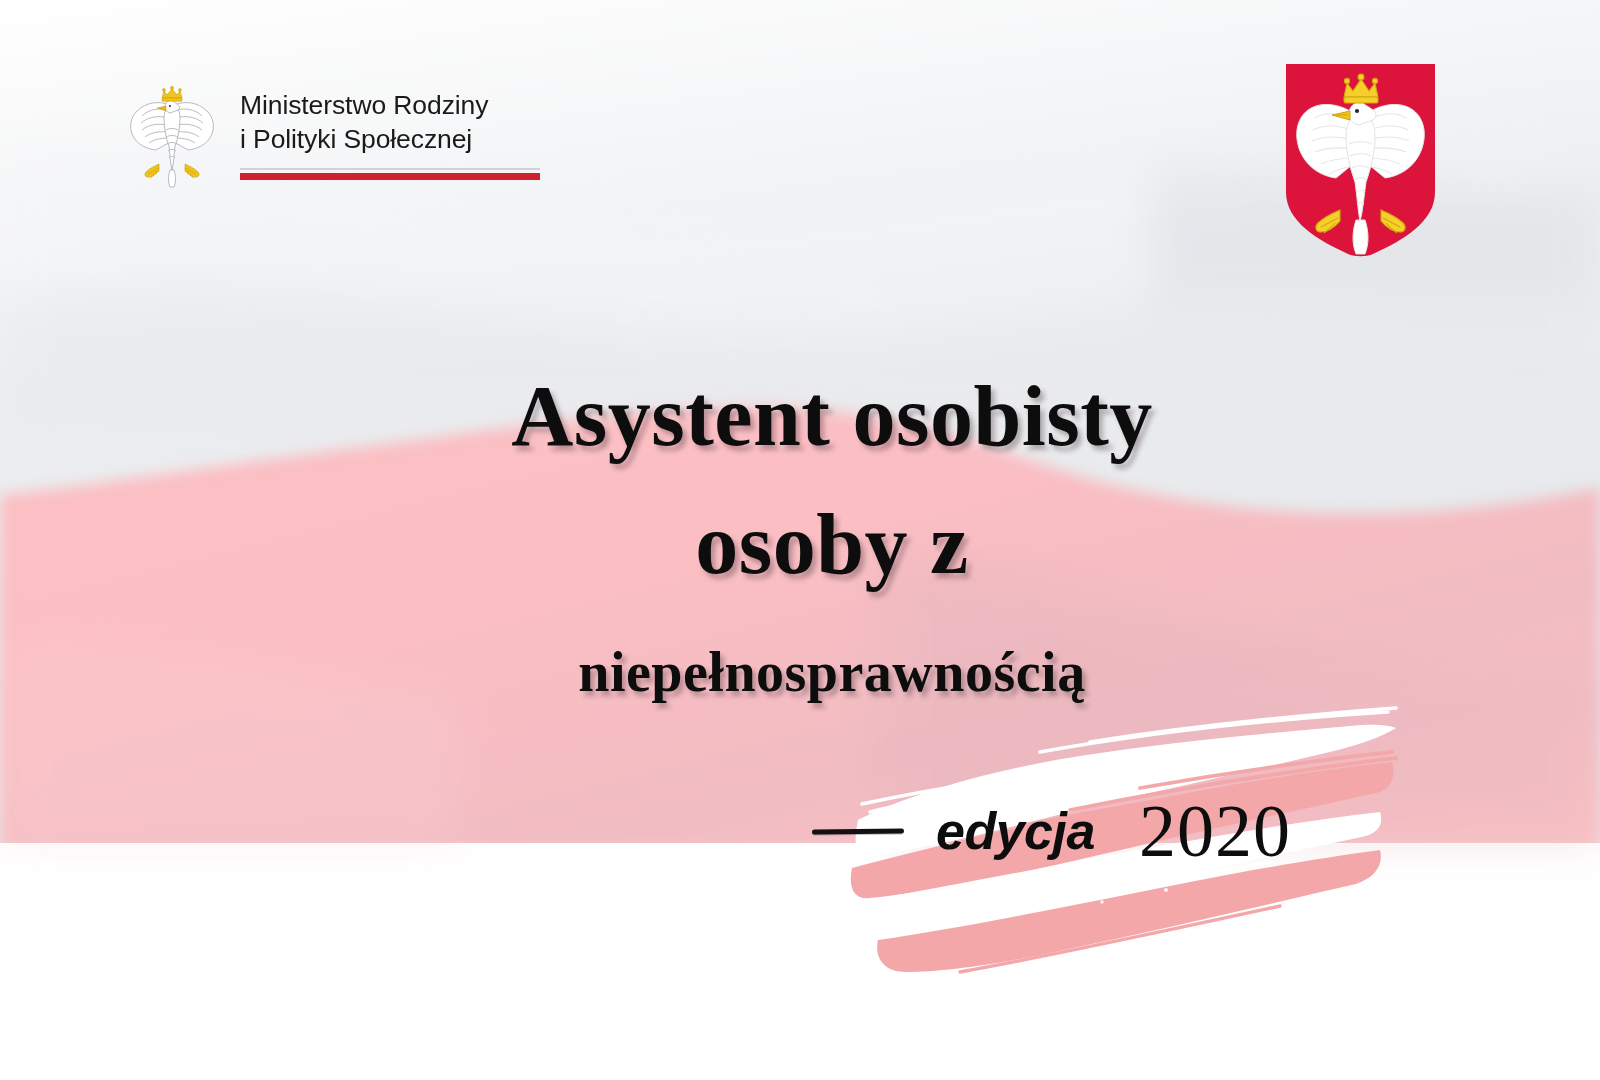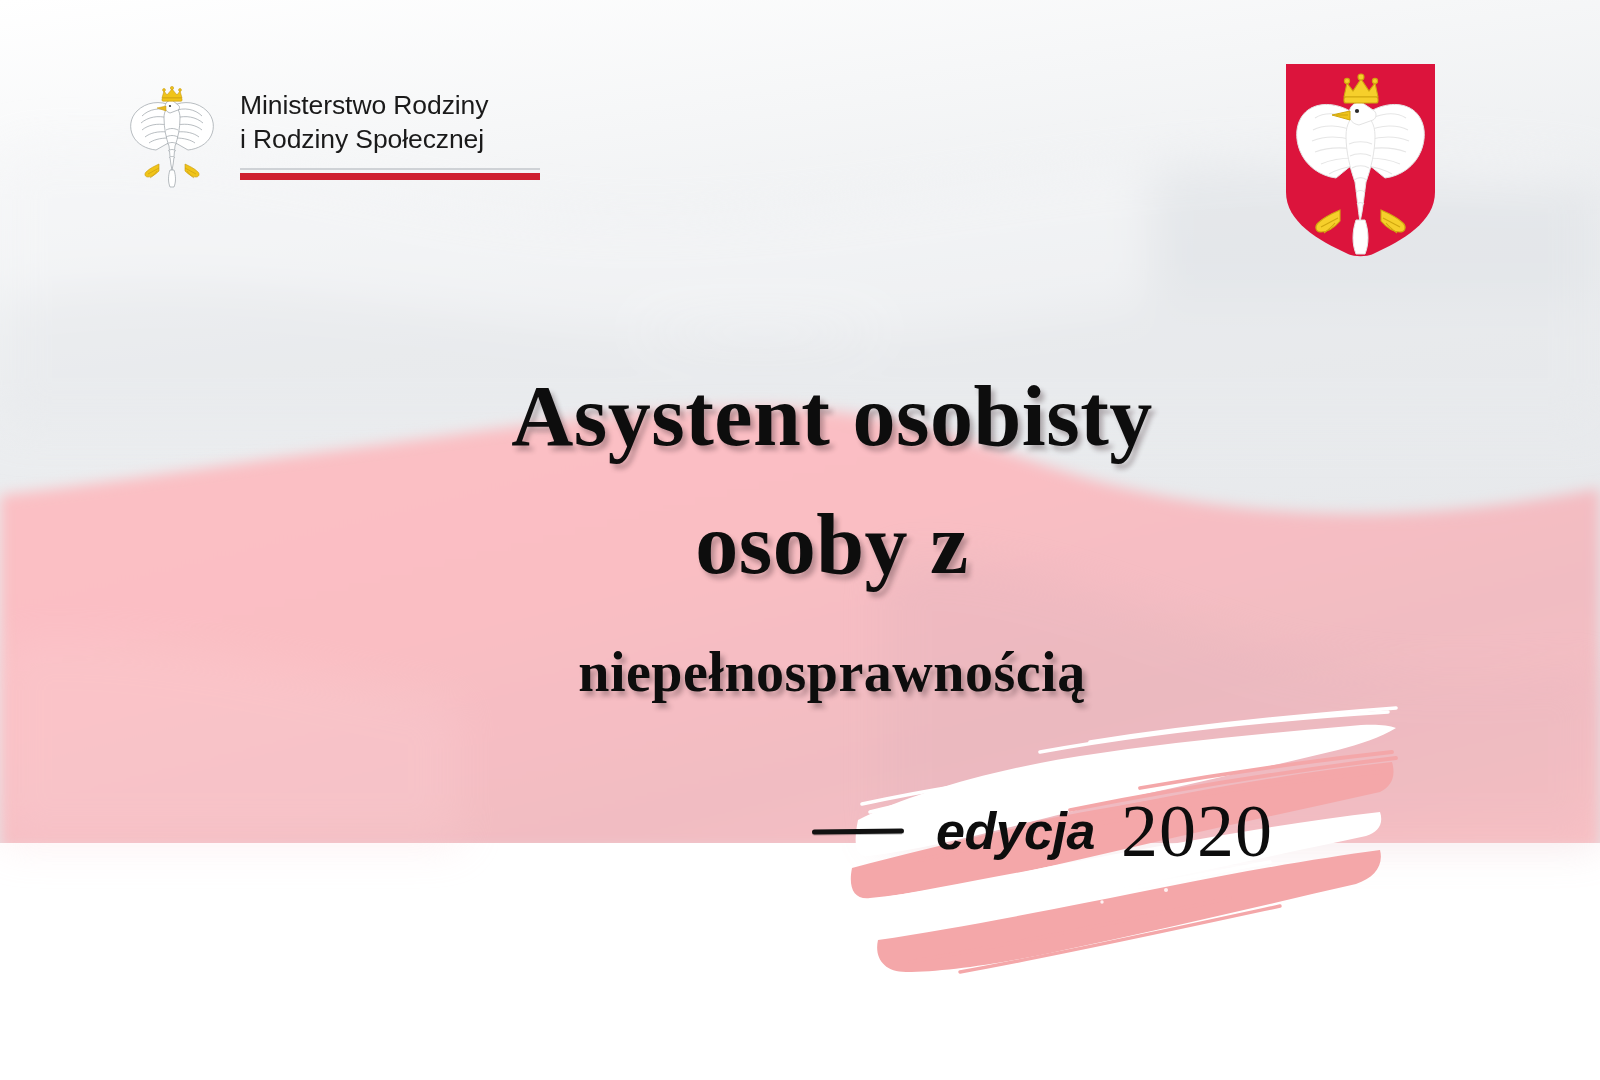--- a/index.html
+++ b/index.html
@@ -62,21 +62,21 @@
   #edition-dash{
     width:92px;height:5px;background:#111;border-radius:3px;
     transform:rotate(-0.8deg);
     box-shadow:0 1px 0 rgba(0,0,0,.25);
     flex:0 0 auto;margin-right:32px;
   }
   #edition-word{
     font-family:"Liberation Sans", sans-serif;
     font-style:italic;font-weight:600;
     font-size:52px;color:#0d0d0d;letter-spacing:-0.5px;
-    margin-right:26px;
+    margin-right:44px;
   }
   #edition-year{
     font-family:"Liberation Serif", serif;
     font-size:74px;color:#0d0d0d;letter-spacing:1px;
   }
 
   
   #brushstroke{
     position:absolute;left:840px;top:690px;width:560px;height:290px;
     pointer-events:none;
@@ -188,21 +188,21 @@
         <path d="M59,90 L70,96"></path>
         <path d="M61,93 C63,96 65,98 68,100"></path>
       </g>
       <g stroke="#9aa0a6" stroke-width="0.7" fill="#ffffff">
         <path d="M44,92 C42,98 42,104 44,109 L48,109 C50,104 50,98 48,92 Z"></path>
       </g>
     </svg>
 
     <div id="ministry-text-block">
       <div class="ministry-line">Ministerstwo Rodziny</div>
-      <div class="ministry-line">i Rodziny Społecznej</div>
+      <div class="ministry-line">i Polityki Społecznej</div>
       <div id="ministry-rule-grey"></div>
       <div id="ministry-rule-red"></div>
     </div>
   </div>
 
   <div id="coat-of-arms">
     <svg viewBox="0 0 165 200">
       <defs>
         <clipPath id="shieldClip">
           <path d="M8,4 H157 V132 C157,162 125,180 95,194

